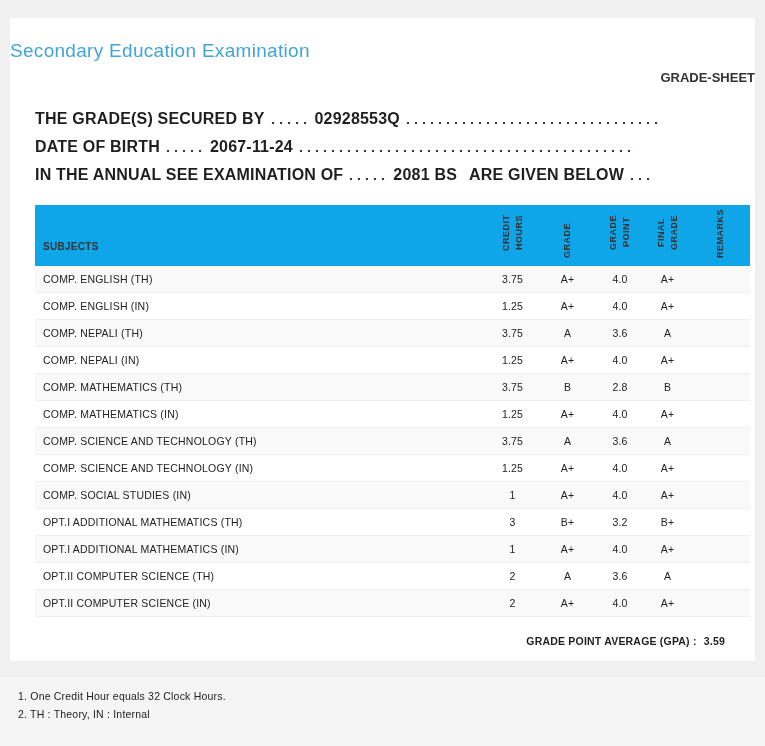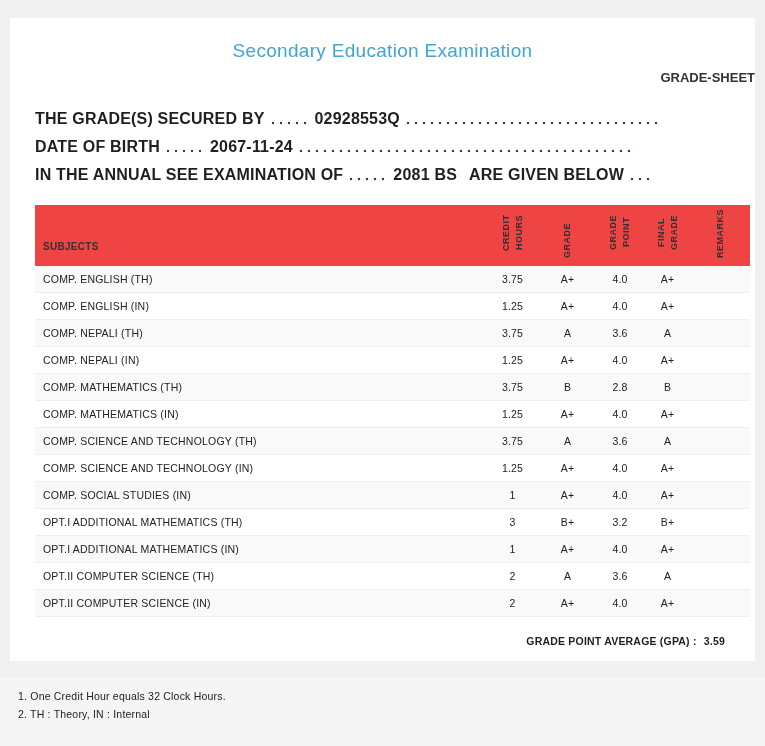--- a/index.html
+++ b/index.html
@@ -10,21 +10,21 @@
     font-family: "Liberation Sans", "DejaVu Sans", sans-serif;
     color: #222;
     overflow: hidden;
   }
   .panel {
     margin: 18px 10px 0;
     background: #ffffff;
     padding: 12px 0 14px;
   }
   .title {
-    text-align: center;
+    text-align: left;
     font-size: 19px;
     font-weight: 400;
     color: #42a5d5;
     margin: 10px 0 8px;
     letter-spacing: .3px;
   }
   .subtitle {
     text-align: right;
     font-size: 13px;
     font-weight: 700;
@@ -64,21 +64,21 @@
     border-collapse: collapse;
     table-layout: fixed;
   }
   table.grades col.c-subj { width: 450px; }
   table.grades col.c-ch   { width: 55px; }
   table.grades col.c-gr   { width: 55px; }
   table.grades col.c-gp   { width: 50px; }
   table.grades col.c-fg   { width: 45px; }
   table.grades col.c-rem  { width: 60px; }
   thead th {
-    background: #ef4444;
+    background: #0ea5e9;
     font-size: 10px;
     font-weight: 700;
     color: #333;
     height: 58px;
   }
   th.subj-h {
     text-align: left;
     vertical-align: bottom;
     padding: 0 0 14px 8px;
     letter-spacing: .3px;

